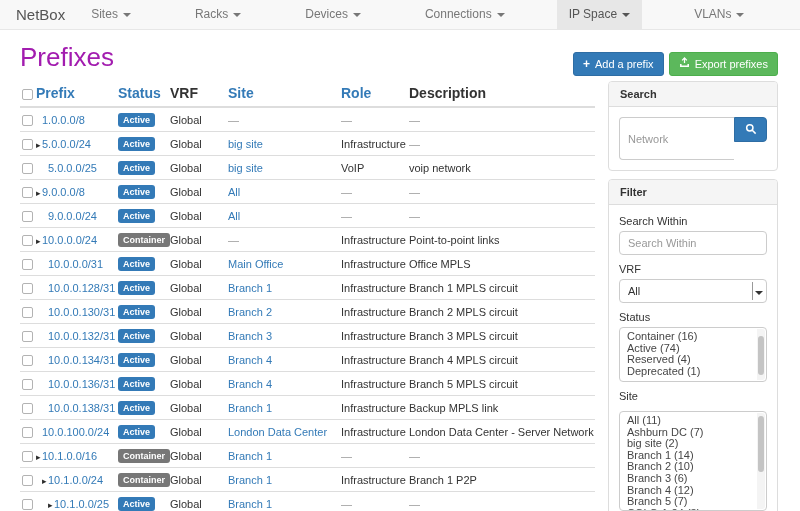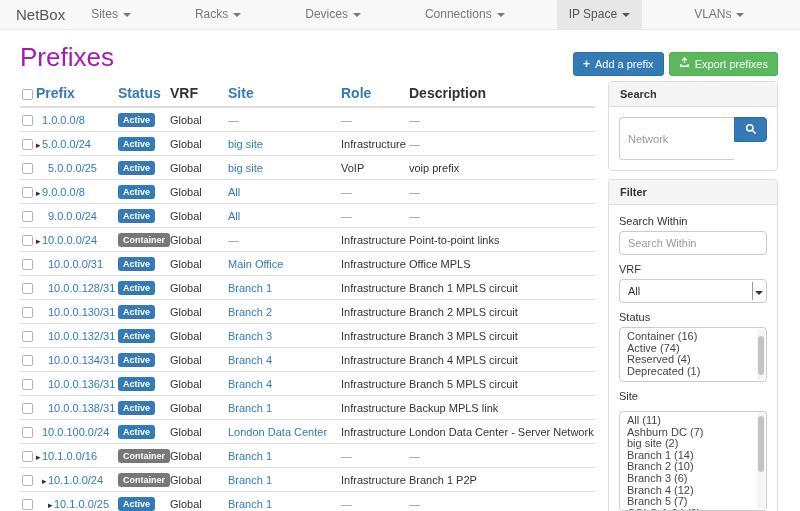--- a/index.html
+++ b/index.html
@@ -238,21 +238,21 @@
               <td><span class="plain">Infrastructure</span></td>
               <td><span class="dash">—</span></td>
             </tr>
             <tr>
               <td class="cb-cell"><span class="cb"></span></td>
               <td style="padding-left: 6px;"><span class="tree-arrow hid">▸</span><a class="lnk">5.0.0.0/25</a></td>
               <td><span class="badge" style="background: rgb(51, 122, 183);">Active</span></td>
               <td><span class="plain">Global</span></td>
               <td><a class="lnk">big site</a></td>
               <td><span class="plain">VoIP</span></td>
-              <td><span class="plain">voip prefix</span></td>
+              <td><span class="plain">voip network</span></td>
             </tr>
             <tr>
               <td class="cb-cell"><span class="cb"></span></td>
               <td style="padding-left: 0px;"><span class="tree-arrow">▸</span><a class="lnk">9.0.0.0/8</a></td>
               <td><span class="badge" style="background: rgb(51, 122, 183);">Active</span></td>
               <td><span class="plain">Global</span></td>
               <td><a class="lnk">All</a></td>
               <td><span class="dash">—</span></td>
               <td><span class="dash">—</span></td>
             </tr>

